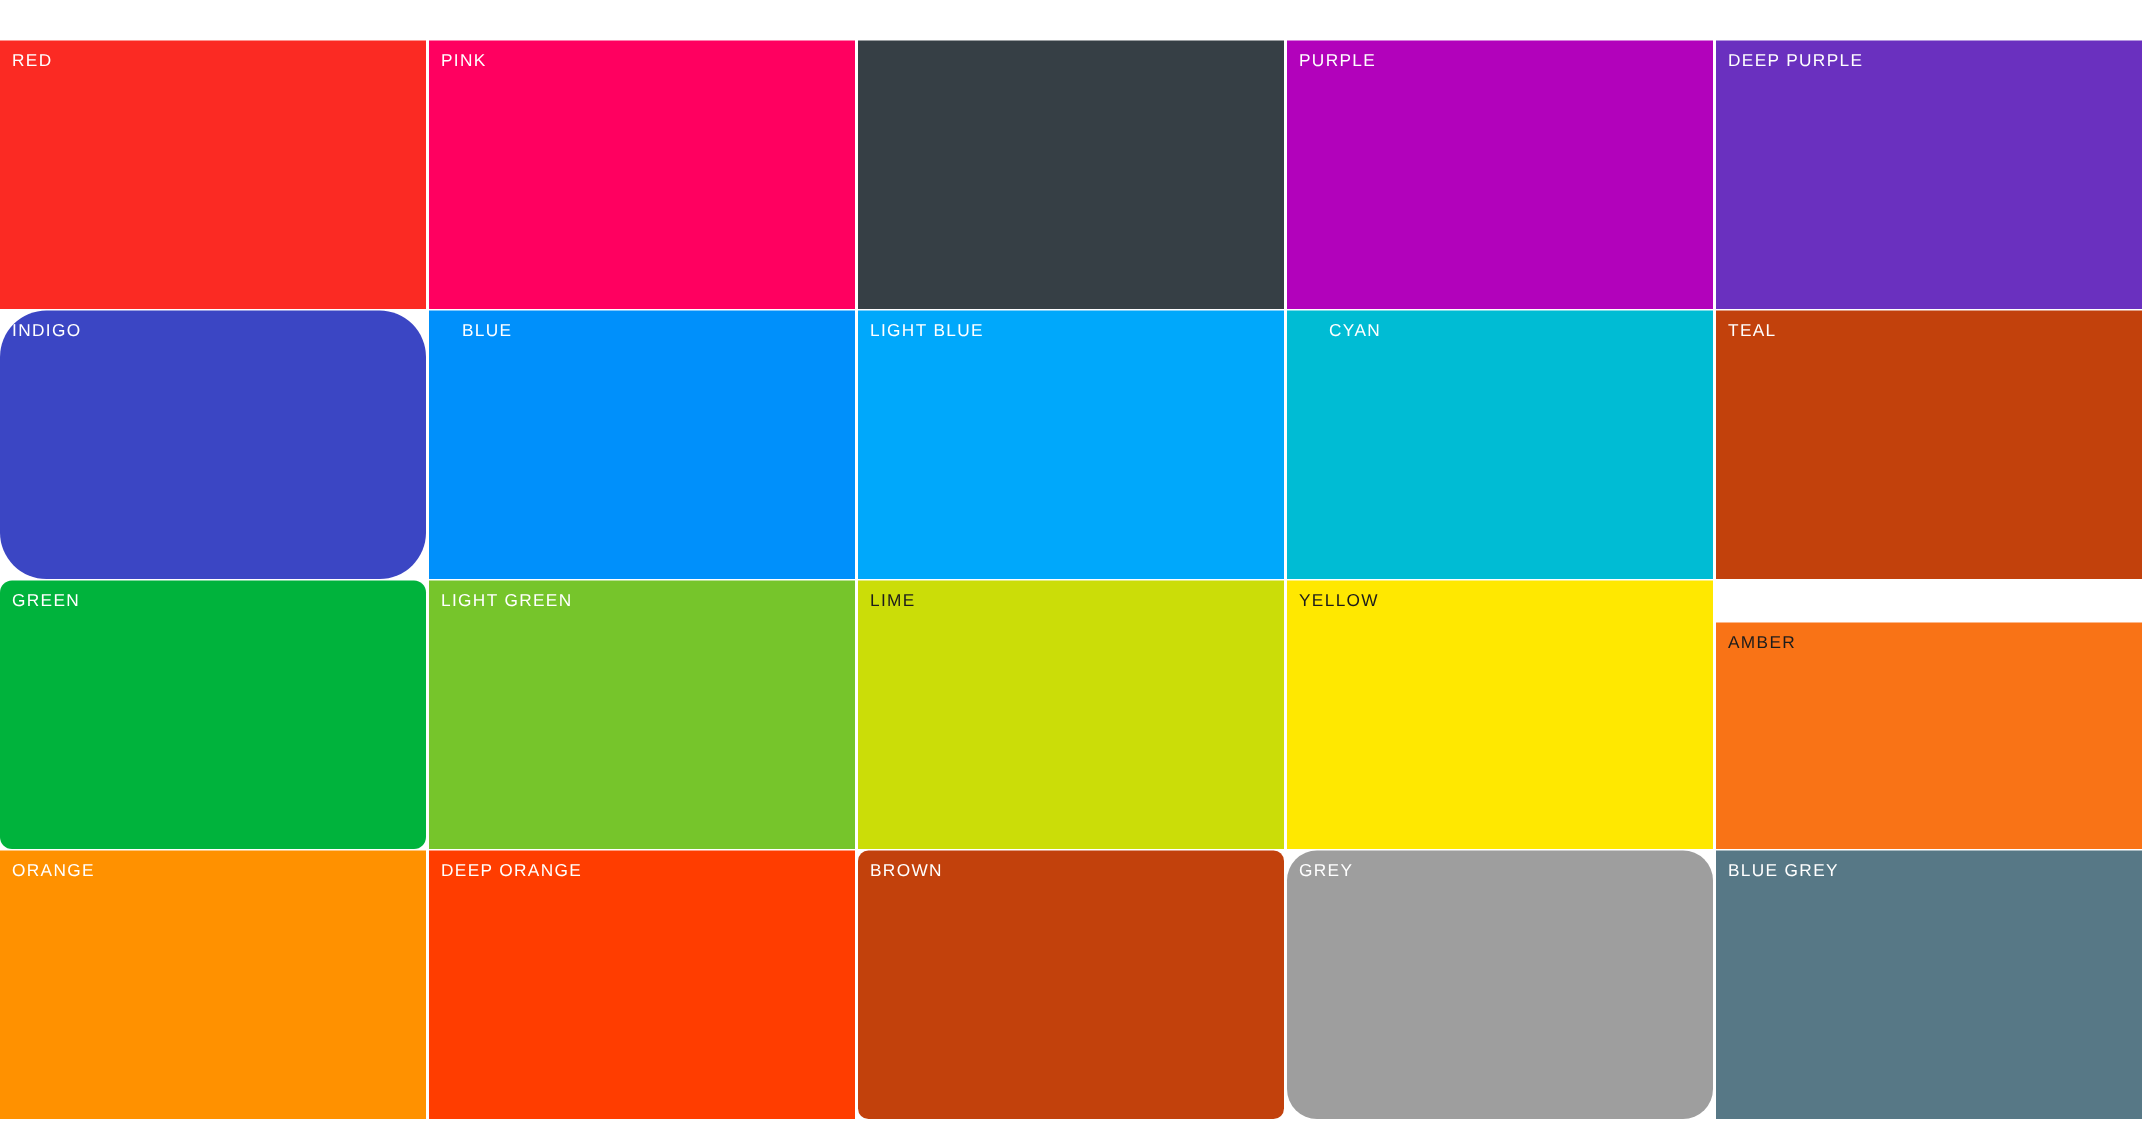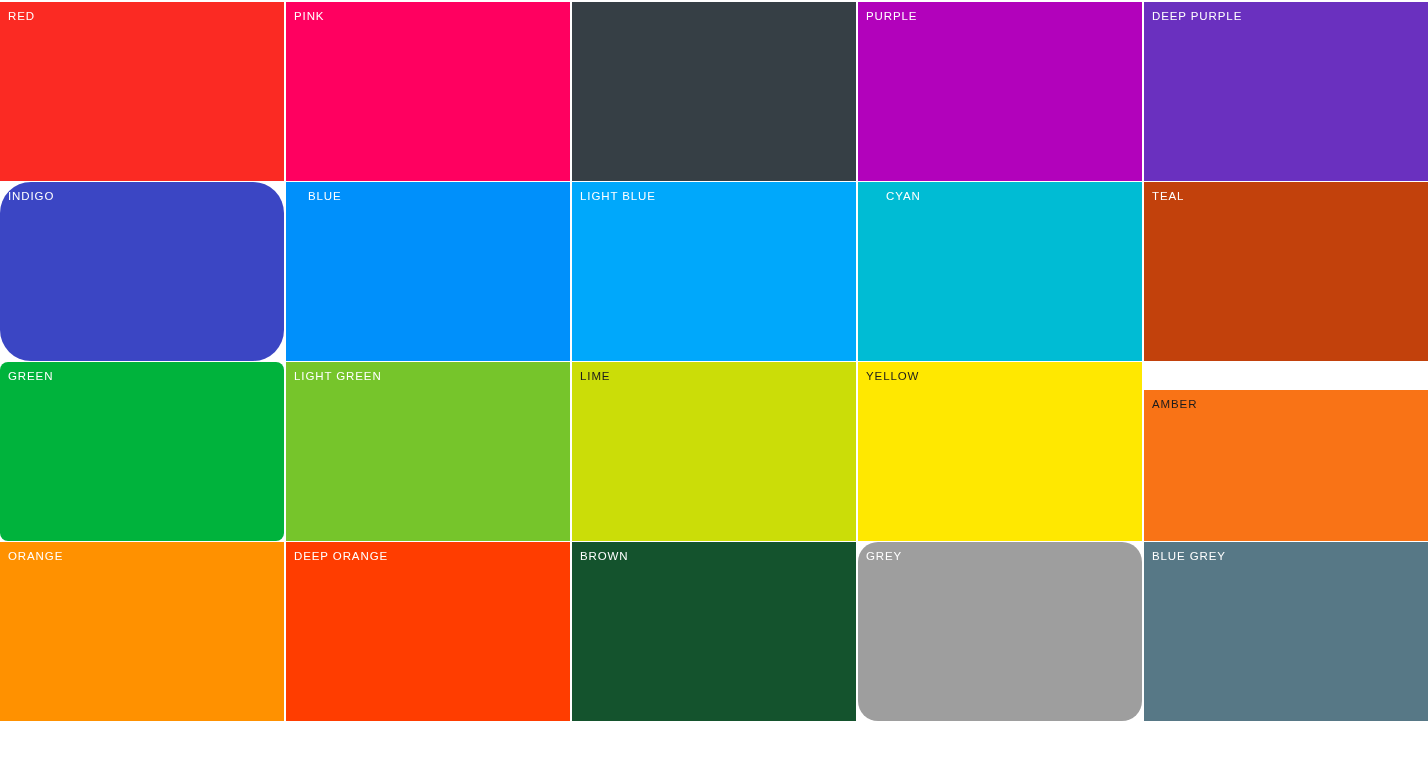--- a/index.html
+++ b/index.html
@@ -10,21 +10,21 @@
     height: 760px;
     overflow: hidden;
   }
   body {
     font-family: "Liberation Sans", sans-serif;
   }
 
   #palette-grid {
     position: absolute;
     left: 0;
-    top: 2px;
+    top: 27px;
     width: 1428px;
     height: 720px;
     display: grid;
     grid-template-columns: 284px 284px 284px 284px 284px;
     grid-template-rows: 179px 179px 179px 179px;
     column-gap: 2px;
     row-gap: 1px;
     background: #ffffff;
   }
 
@@ -95,21 +95,21 @@
     </div>
     <div class="swatch" style="background: #f97316; margin-top: 28px;">
       <span class="swatch-label dark" style="color: rgb(28, 28, 28);">AMBER</span>
     </div>
     <div class="swatch" style="background: rgb(255, 145, 0);">
       <span class="swatch-label light" style="color: rgb(255, 255, 255);">ORANGE</span>
     </div>
     <div class="swatch" style="background: rgb(255, 61, 0);">
       <span class="swatch-label light" style="color: rgb(255, 255, 255);">DEEP ORANGE</span>
     </div>
-    <div class="swatch" style="background: #14532d;">
+    <div class="swatch" style="background: #c2410c; border-radius: 7px;">
       <span class="swatch-label light" style="color: rgb(255, 255, 255);">BROWN</span>
     </div>
     <div class="swatch" style="background: rgb(158, 158, 158); border-radius: 20px;">
       <span class="swatch-label light" style="color: rgb(255, 255, 255);">GREY</span>
     </div>
     <div class="swatch" style="background: rgb(87, 120, 134);">
       <span class="swatch-label light" style="color: rgb(255, 255, 255);">BLUE GREY</span>
     </div>
   </div>
 

